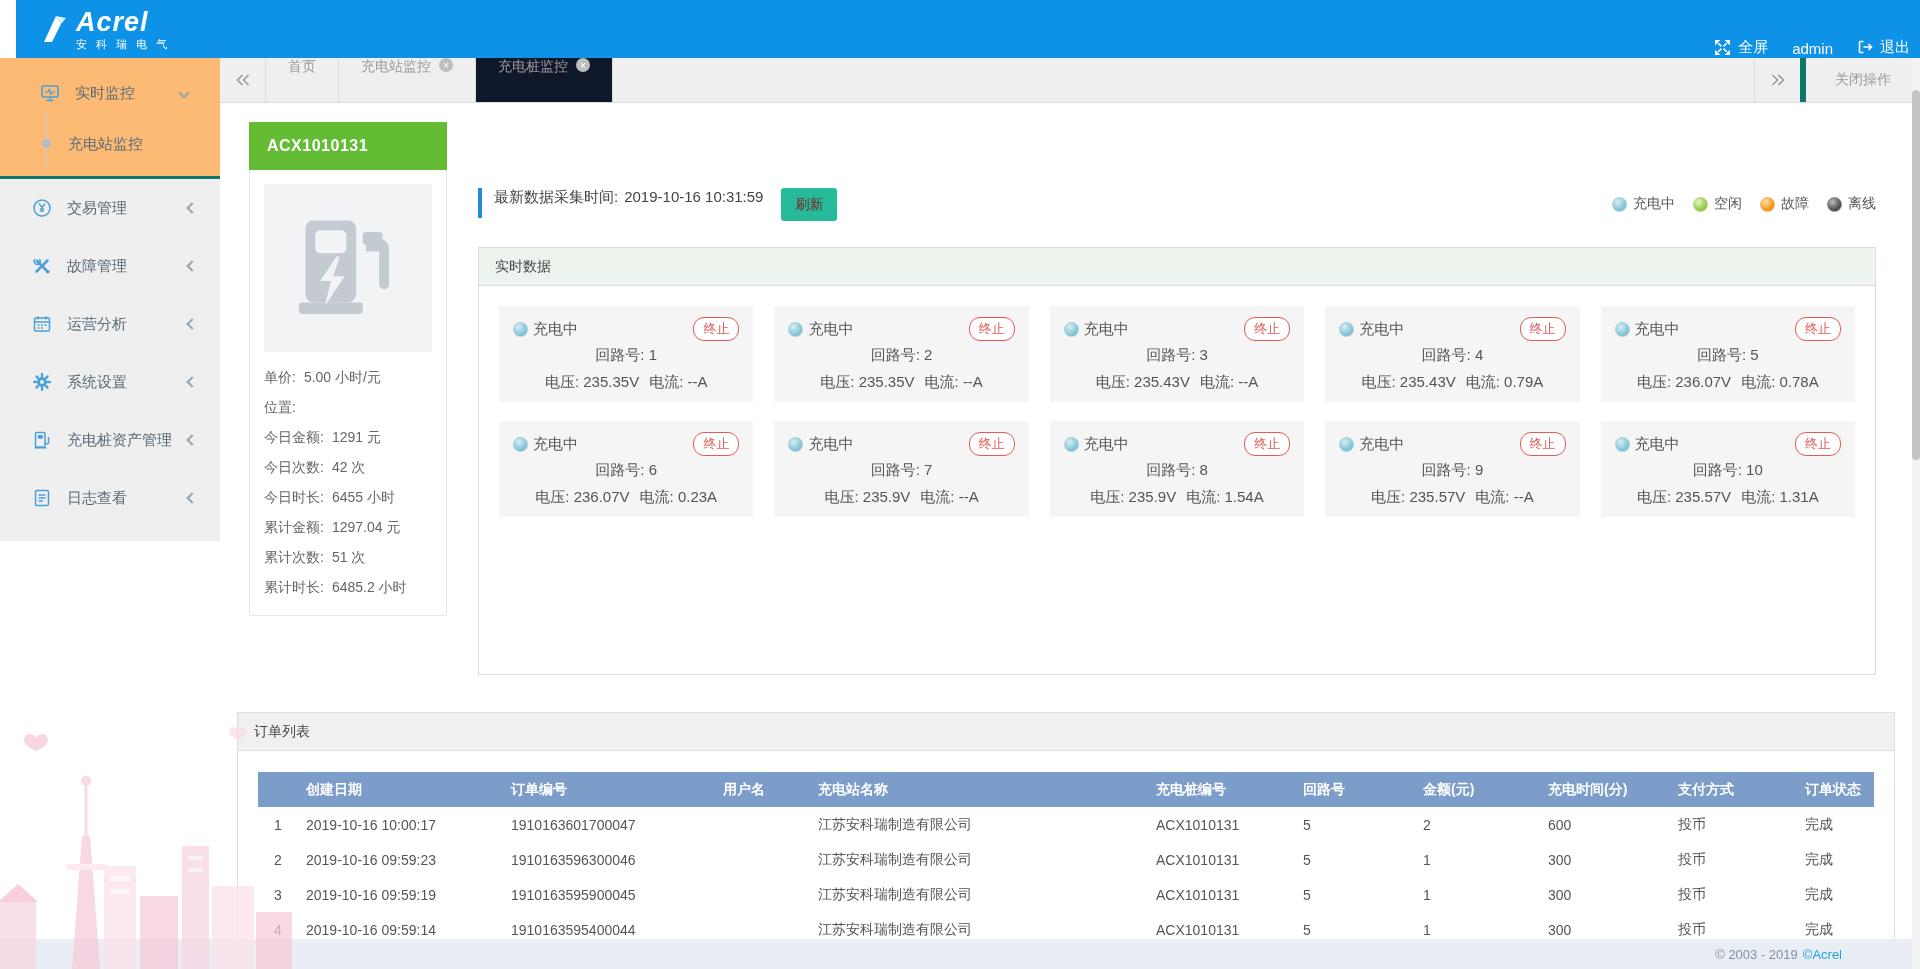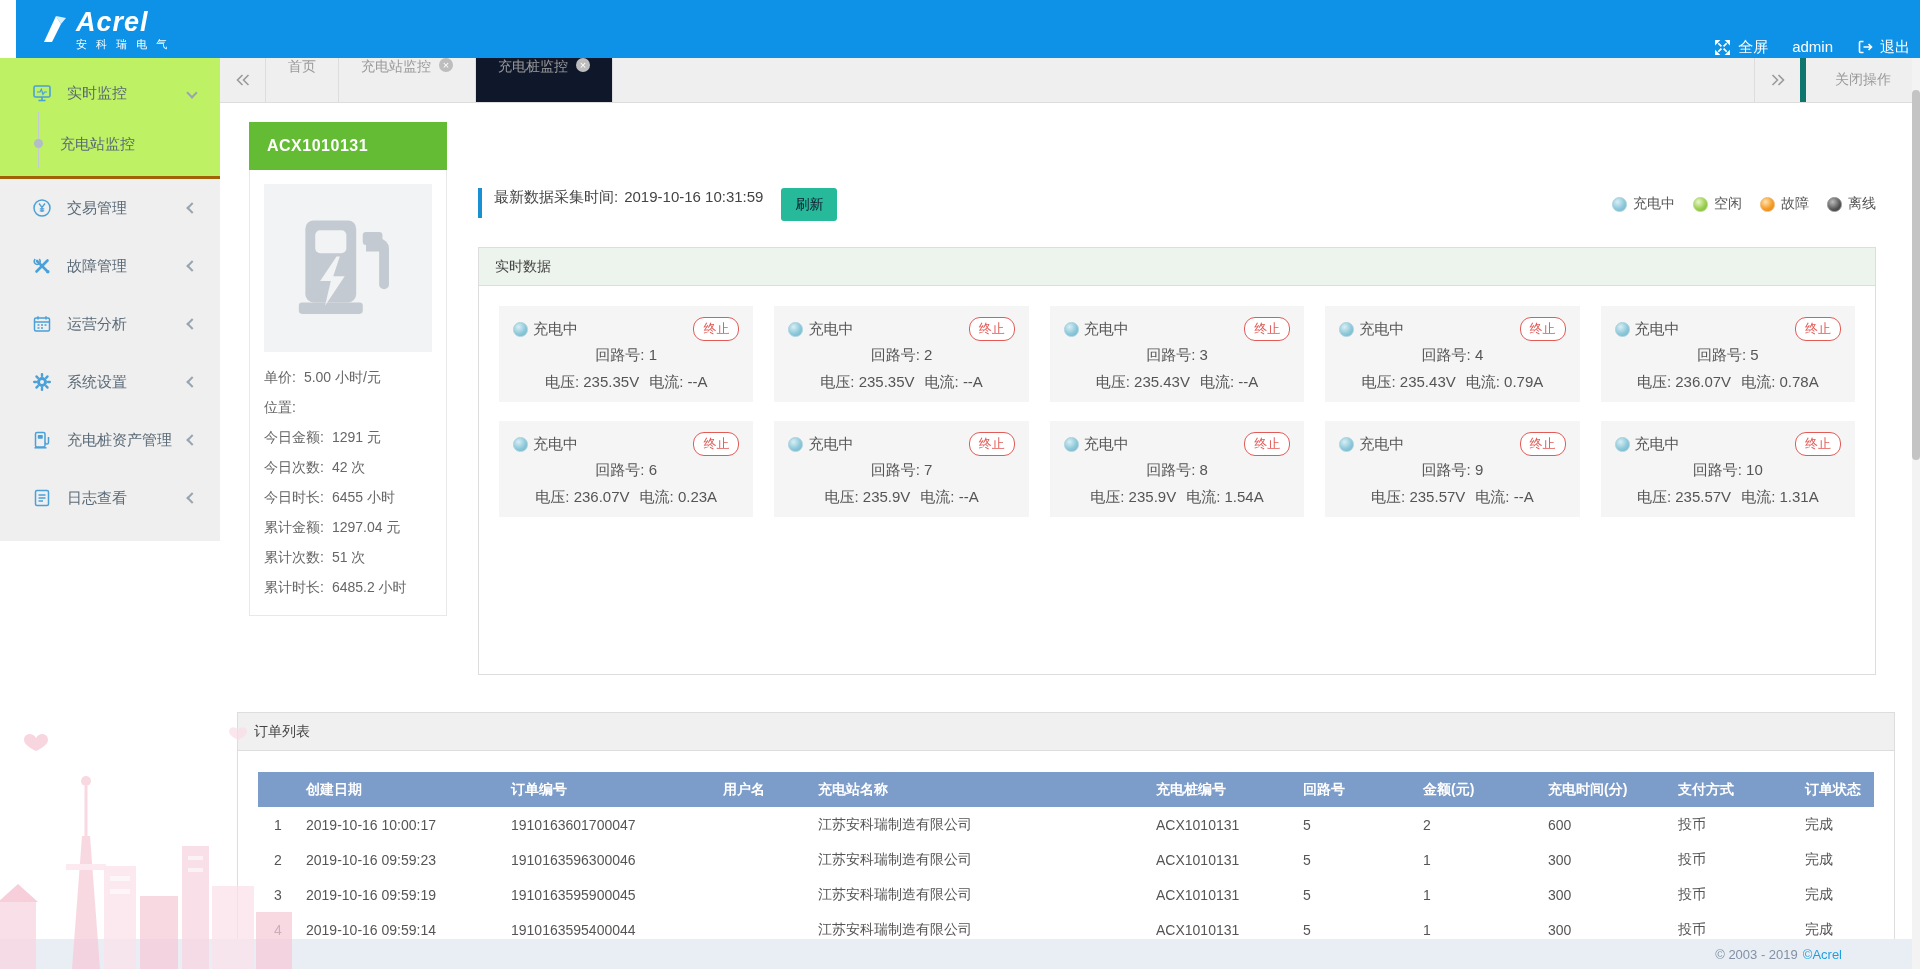--- a/index.html
+++ b/index.html
@@ -6,37 +6,37 @@
   html,body { width:1920px; height:969px; overflow:hidden; font-family:"Liberation Sans", sans-serif; background:#fff; position:relative; }
 
   
   .app-header { position:absolute; left:16px; top:0; width:100%; height:58px; background:#0d92e8; display:flex; align-items:center; padding:0 26px; color:#fff; z-index:10; }
   .logo { display:flex; align-items:center; gap:8px; }
   .logo-mark { display:block; }
   .logo-text { display:flex; flex-direction:column; line-height:1; }
   .logo-acrel { font-size:27px; font-weight:bold; font-style:italic; letter-spacing:1px; }
   .logo-sub { font-size:11px; letter-spacing:3px; margin-top:3px; }
   .app-title { font-size:23px; font-weight:bold; margin-left:30px; letter-spacing:2px; }
-  .header-right { margin-left:auto; display:flex; align-items:flex-start; gap:24px; font-size:15px;margin-top:36px; }
+  .header-right { margin-left:auto; display:flex; align-items:flex-end; gap:24px; font-size:15px;margin-top:36px; }
   .header-btn { display:flex; align-items:center; gap:7px; cursor:pointer; }
 
   
   .sidebar { position:absolute; left:0; top:58px; width:220px; background:#efefef; z-index:5; padding-bottom:14px; }
   .content { position:absolute; left:220px; top:58px; right:0; bottom:0; }
   .tab-bar { height:45px; background:#efefef; border-bottom:1px solid #ddd; display:flex; align-items:stretch; color:#9a9a9a; font-size:14px; }
   .tab-nav { width:46px; display:flex; align-items:center; justify-content:center; border-right:1px solid #ddd; cursor:pointer; }
   .tab { display:flex; align-items:flex-start; gap:8px; padding:0 22px; border-right:1px solid #ddd; cursor:pointer; }
   .tab.active { background:#0f172a; }
   .tab-close { width:14px; height:14px; border-radius:50%; background:#bdbdbd; color:#fff; font-size:11px; line-height:14px; text-align:center; cursor:pointer; }
   .tab-spacer { flex:1; }
   .tab-nav-right { border-left:1px solid #ddd; border-right:none; }
   .close-ops { display:flex; align-items:center; justify-content:center; width:120px; border-left:6px solid #0f766e; cursor:pointer; }
 
   
-  .side-group-active { background:#bef264; border-bottom:3px solid #a16207; padding:10px 0 6px; }
+  .side-group-active { background:#fdba74; border-bottom:3px solid #0f766e; padding:10px 8px 6px; }
   .side-item { height:50px; display:flex; align-items:center; padding-left:32px; font-size:15px; color:#5a6a77; position:relative; cursor:pointer; }
   .side-item .chev { position:absolute; right:24px; width:8px; height:8px; border-left:2px solid #98a5b0; border-bottom:2px solid #98a5b0; }
   .chev-down { transform:rotate(-45deg); }
   .chev-left { transform:rotate(45deg); }
   .side-icon { width:20px; height:20px; margin-right:15px; flex:0 0 auto; }
   .side-sub { height:52px; display:flex; align-items:center; padding-left:60px; font-size:15px; color:#5a6a77; position:relative; cursor:pointer; }
   .side-sub::before { content:""; position:absolute; left:38px; top:-6px; bottom:2px; width:1px; background:#c3ccd3; }
   .side-sub .dot { position:absolute; left:34px; top:50%; margin-top:-5px; width:9px; height:9px; border-radius:50%; background:#b3bdc6; }
   .side-root { height:58px; }
 
@@ -50,21 +50,21 @@
   .device-icon-box { background:#f2f3f4; height:168px; display:flex; align-items:center; justify-content:center; margin-bottom:16px; }
   .stat-row { display:flex; font-size:14px; color:#666; margin-top:11px; line-height:19px; }
   .stat-row .lab { margin-right:8px; white-space:nowrap; }
   .stat-row .val { color:#666; }
 
   
   .collect-row { position:absolute; left:258px; top:85px; height:33px; display:flex; align-items:flex-start; }
   .collect-bar { width:4px; height:30px; background:#1a8fd1; margin-right:12px; }
   .collect-label, .collect-time { font-size:15px; color:#444; }
   .collect-time { margin-left:6px; }
-  .refresh-btn { margin-left:18px; width:56px; height:33px; background:#26b99a; color:#0f172a; border:none; border-radius:3px; font-size:14px; cursor:pointer; font-family:inherit; }
+  .refresh-btn { margin-left:18px; width:56px; height:33px; background:#26b99a; color:#7f1d1d; border:none; border-radius:3px; font-size:14px; cursor:pointer; font-family:inherit; }
 
   .legend { position:absolute; right:44px; top:92px; display:flex; align-items:center; gap:18px; font-size:14px; color:#555; }
   .legend-item { display:flex; align-items:center; gap:6px; }
   .orb { width:15px; height:15px; border-radius:50%; flex:0 0 auto; }
   .orb-charging { background:radial-gradient(circle at 35% 30%, #d9eef5, #8ec9da 55%, #6fb3c8 95%); border:1px solid #a5d0dd; }
   .orb-idle     { background:radial-gradient(circle at 35% 30%, #e9f7c9, #9ccf52 55%, #7eb838 95%); border:1px solid #b0d87c; }
   .orb-fault    { background:radial-gradient(circle at 35% 30%, #ffe3b1, #f59d28 55%, #ee7c12 95%); border:1px solid #f2b563; }
   .orb-offline  { background:radial-gradient(circle at 35% 30%, #bcbcbc, #565656 60%, #303030 95%); border:1px solid #8a8a8a; }
 
   .rt-panel { position:absolute; left:258px; top:144px; width:1398px; height:428px; border:1px solid #ddd; background:#fff; }

